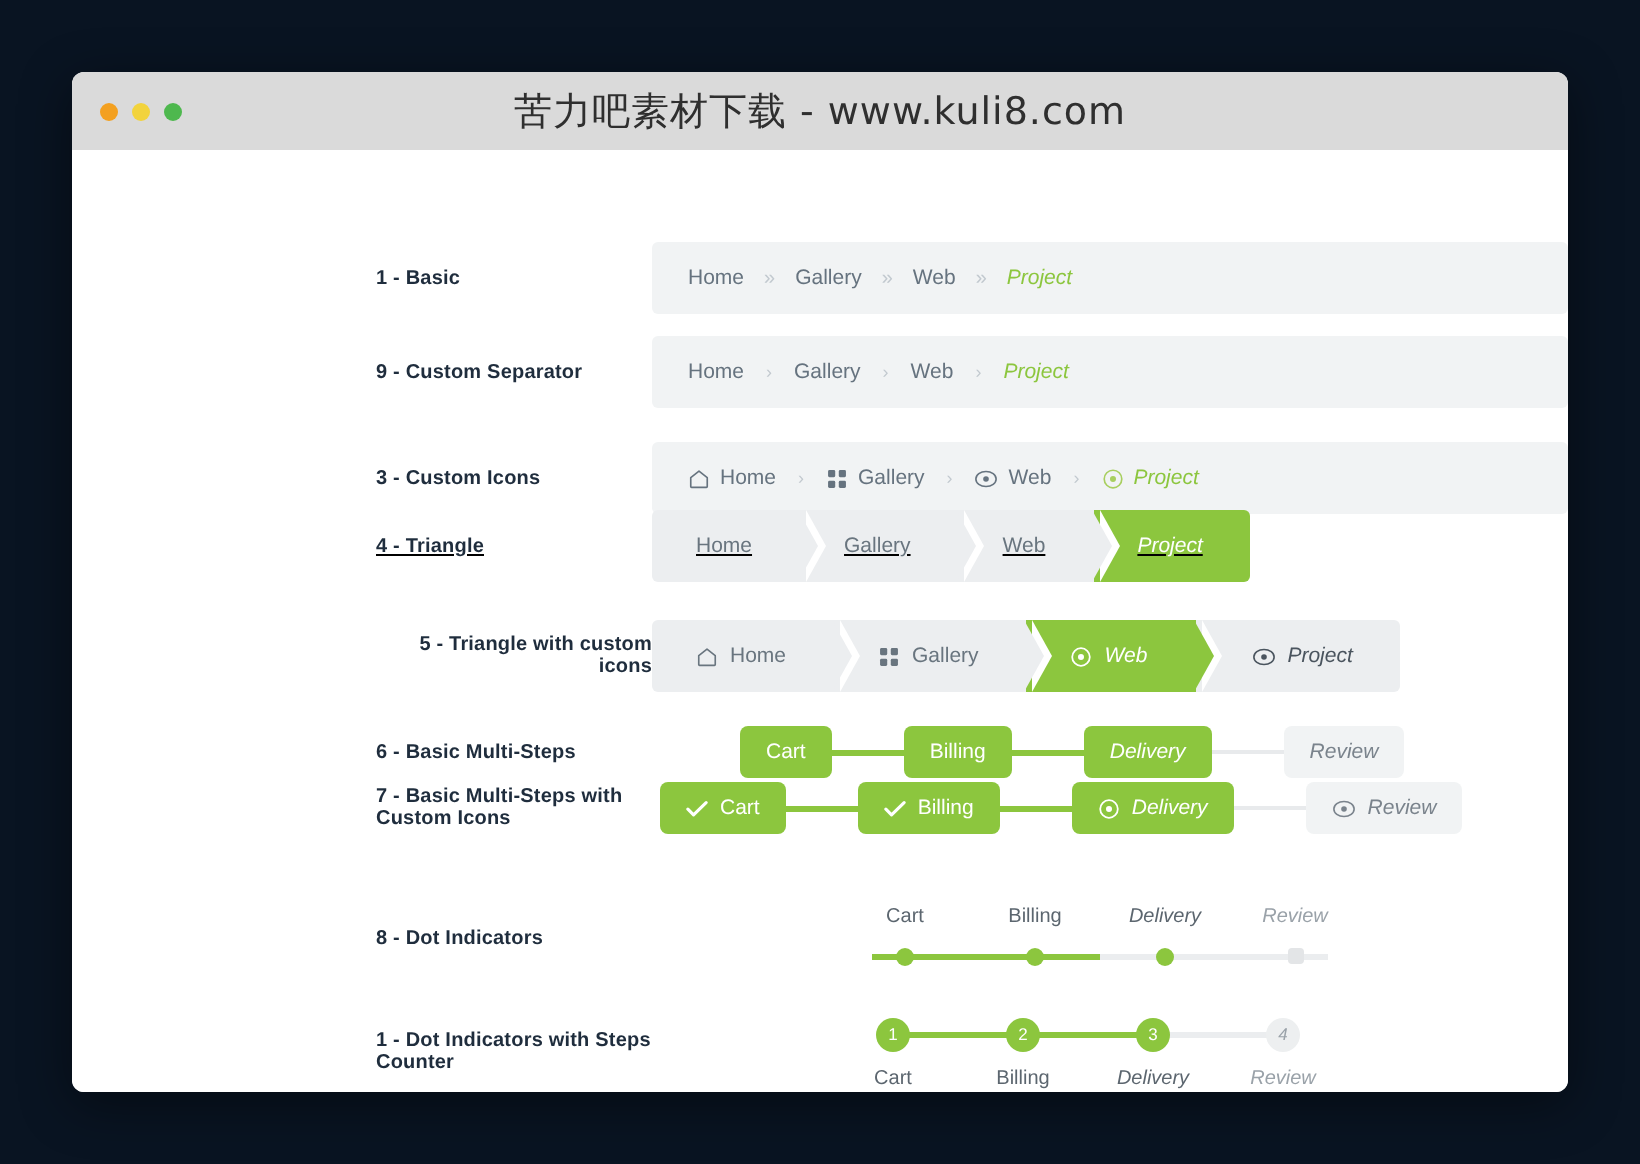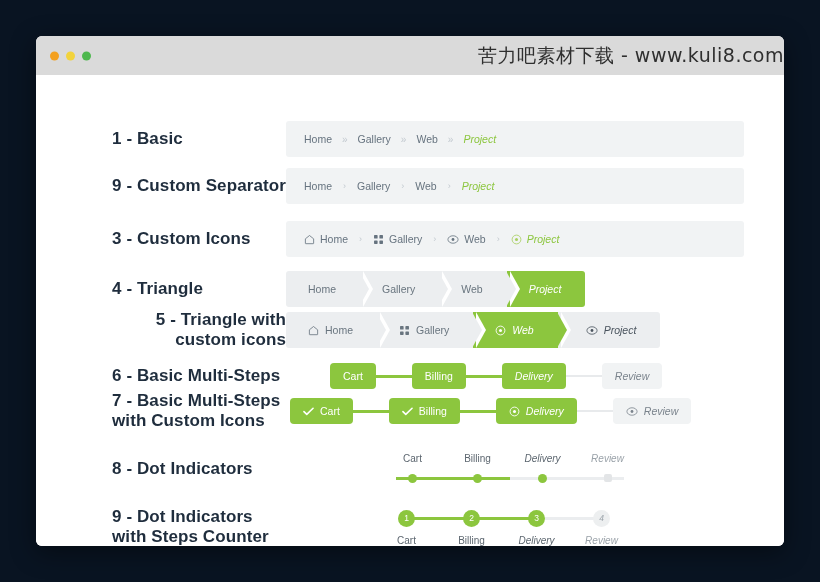--- a/index.html
+++ b/index.html
@@ -27,45 +27,46 @@
     position: relative;
     display: flex; align-items: center;
   }
   .lights { position: absolute; left: 14px; top: 50%; transform: translateY(-50%); display: flex; gap: 7px; }
   .light { width: 9px; height: 9px; border-radius: 50%; }
   .light.red { background: #f3a020; }
   .light.yellow { background: #f2d33c; }
   .light.green { background: #4eb84e; }
   #titletext {
     width: 100%;
-    text-align: right;
+    text-align: center;
     font-size: 19px;
     color: #2f2f2f;
     font-family: "DejaVu Sans", sans-serif;
     letter-spacing: .5px;
     white-space: nowrap;
   }
 
   #content { padding: 0; background:#fff; height: 471px; position: relative; }
 
   
   .row {
     position: absolute;
     left: 0; right: 0;
     display: flex;
     align-items: center;
   }
   .row-label {
     width: 250px;
-    padding-left: 76px;
-    font-size: 17px;
+    padding-left: 112px;
+    font-size: 10px;
     font-weight: bold;
     color: #1f2d3d;
     letter-spacing: .1px;
     flex: 0 0 250px;
+    margin-left: 40px;
   }
   .row-demo { flex: 1 1 auto; position: relative; padding-right: 40px; }
 
   
   .bc-bar {
     background: #f1f3f4;
     border-radius: 3px;
     height: 36px;
     display: flex;
     align-items: center;
@@ -276,21 +277,21 @@
                   <circle cx="8" cy="8" r="6.4" fill="none" stroke="#a8cf5f" stroke-width="1.2"></circle>
                   <circle cx="8" cy="8" r="2.2" fill="#a8cf5f"></circle>
                 </svg>
               </span>
             <span>Project</span>
           </span>
         </div>
       </div>
     </div>
 
-    <div class="row" style="top:196px;">
+    <div class="row" style="top:180px;text-decoration:underline;">
       <div class="row-label">4 - Triangle</div>
       <div class="row-demo">
         <div class="tri-wrap">
           <div class="tri">
               <span>Home</span>
             </div>
           <div class="tri">
               <span>Gallery</span>
             </div>
           <div class="tri">
@@ -440,21 +441,21 @@
               </div>
             <div class="dot off">
                 <i></i>
               </div>
           </div>
         </div>
       </div>
     </div>
 
     <div class="row" style="top:432px;">
-      <div class="row-label">9 - Dot Indicators with Steps Counter</div>
+      <div class="row-label">1 - Dot Indicators with Steps Counter</div>
       <div class="row-demo">
         <div class="dots-wrap" style="margin-left:88px;">
           <div class="num-track">
             <div class="bar"></div>
             <div class="bar-fill"></div>
             <div class="num">
                 <i>1</i>
               </div>
             <div class="num">
                 <i>2</i>

